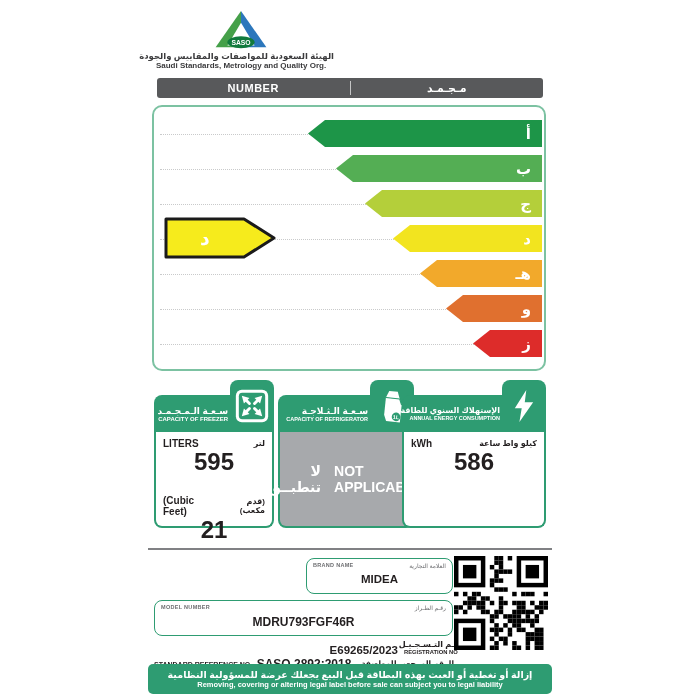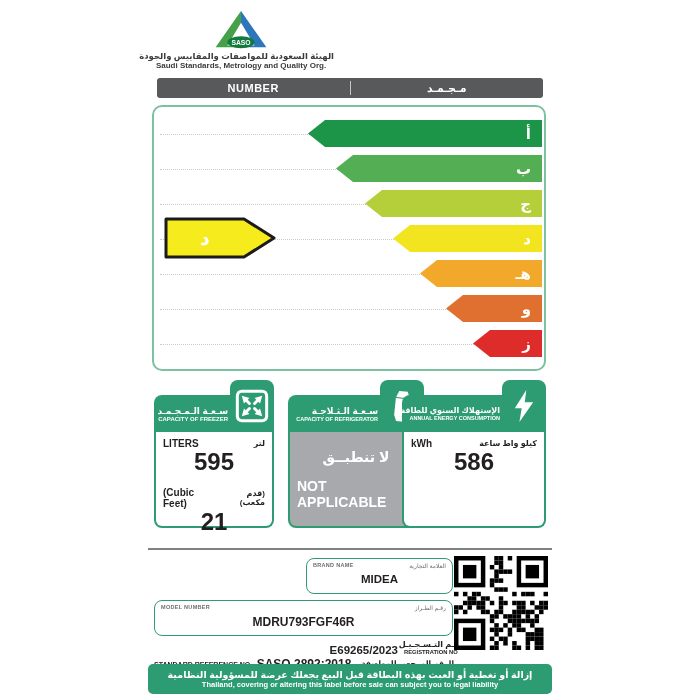--- a/index.html
+++ b/index.html
@@ -48,21 +48,21 @@
     border-radius:8px 0 0 0; display:flex; flex-direction:column; justify-content:center;
     padding-right:46px; text-align:right; }
   .band .b-ar { color:#fff; font-weight:bold; font-size:9px; direction:rtl; white-space:nowrap; }
   .band .b-en { color:#fff; font-weight:bold; font-size:6px; white-space:nowrap; }
   .ibox .body { position:absolute; top:52px; left:0; right:0; bottom:0; background:#fff;
     border:2px solid #2E9C72; border-top:none; border-radius:0 0 8px 8px; padding:6px 7px; }
   .lblrow { display:flex; justify-content:space-between; align-items:center; }
   .lblrow .en { font-size:10px; font-weight:bold; }
   .lblrow .ar { font-size:8px; font-weight:bold; direction:rtl; }
   .bigval { text-align:center; font-size:24px; font-weight:bold; line-height:1.1; }
-  .body-gray { background:#A7A9AC !important; display:flex; flex-direction:column;
+  .body-gray { background:#A7A9AC !important; display:flex; flex-direction:row;
     align-items:center; justify-content:center; gap:13px; }
   .na-ar { color:#fff; font-weight:bold; font-size:14px; direction:rtl; }
   .na-en { color:#fff; font-weight:bold; font-size:14px; }
 
   
   .divider { position:absolute; left:0; top:540px; width:404px; height:1.5px; background:#808184; }
   .dbox { position:absolute; background:#fff; border:1.5px solid #2E9C72; border-radius:8px; }
   .dbox .d-en { position:absolute; top:3px; left:6px; font-size:5.5px; font-weight:bold; color:#6d6e71; letter-spacing:.3px; }
   .dbox .d-ar { position:absolute; top:3px; right:6px; font-size:6px; color:#6d6e71; direction:rtl; }
   .dbox .d-val { position:absolute; left:0; right:0; top:14px; text-align:center; font-size:11.5px; font-weight:bold; }
@@ -174,29 +174,29 @@
           <polygon points="8,32 10.5,23 17,29.5" fill="#fff"></polygon>
           <polygon points="32,32 23,29.5 29.5,23" fill="#fff"></polygon>
         </svg>
       </div>
       <div class="body">
         <div class="lblrow">
           <span class="en">LITERS</span>
           <span class="ar">لتر</span>
         </div>
         <div class="bigval">595</div>
-        <div class="lblrow" style="margin-top:12px;">
+        <div class="lblrow" style="margin-top:20px;">
           <span class="en">(Cubic Feet)</span>
           <span class="ar">(قدم مكعب)</span>
         </div>
         <div class="bigval">21</div>
       </div>
     </div>
 
-    <div class="ibox" style="left:140px; width:136px;">
+    <div class="ibox" style="left:130px; width:136px;">
       <div class="band">
         <div class="b-ar">سـعـة الـثـلاجـة</div>
         <div class="b-en" style="font-size:5.5px;">CAPACITY OF REFRIGERATOR</div>
       </div>
       <div class="tab">
         <svg width="30" height="38" viewBox="0 0 34 44">
           <g transform="rotate(6 17 22)">
             <polygon points="9,13 25,13 28,20 28,40 12,40 9,33" fill="#fff"></polygon>
             <polygon points="9,13 25,13 22,5 12,5" fill="#fff"></polygon>
             <line x1="9" y1="13" x2="25" y2="13" stroke="#2E9C72" stroke-width="1.2"></line>
@@ -389,17 +389,17 @@
         <rect x="56" y="0" width="28" height="28" fill="#000"></rect>
         <rect x="60" y="4" width="20" height="20" fill="#fff"></rect>
         <rect x="64" y="8" width="12" height="12" fill="#000"></rect>
         <rect x="0" y="56" width="28" height="28" fill="#000"></rect>
         <rect x="4" y="60" width="20" height="20" fill="#fff"></rect>
         <rect x="8" y="64" width="12" height="12" fill="#000"></rect>
       </svg>
 
     <div class="footer">
       <div class="foot-ar">إزالة أو تغطية أو العبث بهذه البطاقة قبل البيع يجعلك عرضة للمسؤولية النظامية</div>
-      <div class="foot-en">Thailand, covering or altering this label before sale can subject you to legal liability</div>
+      <div class="foot-en">Removing, covering or altering legal label before sale can subject you to legal liability</div>
     </div>
 
   </div>
 </div>
 
 </body></html>

